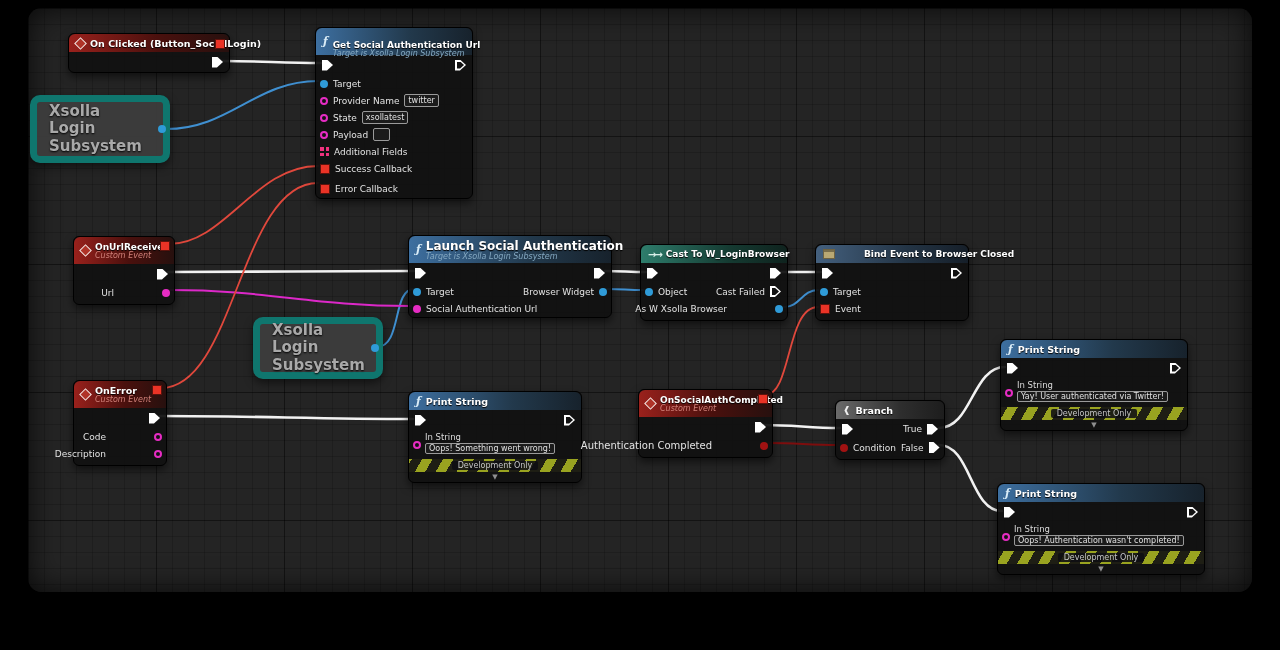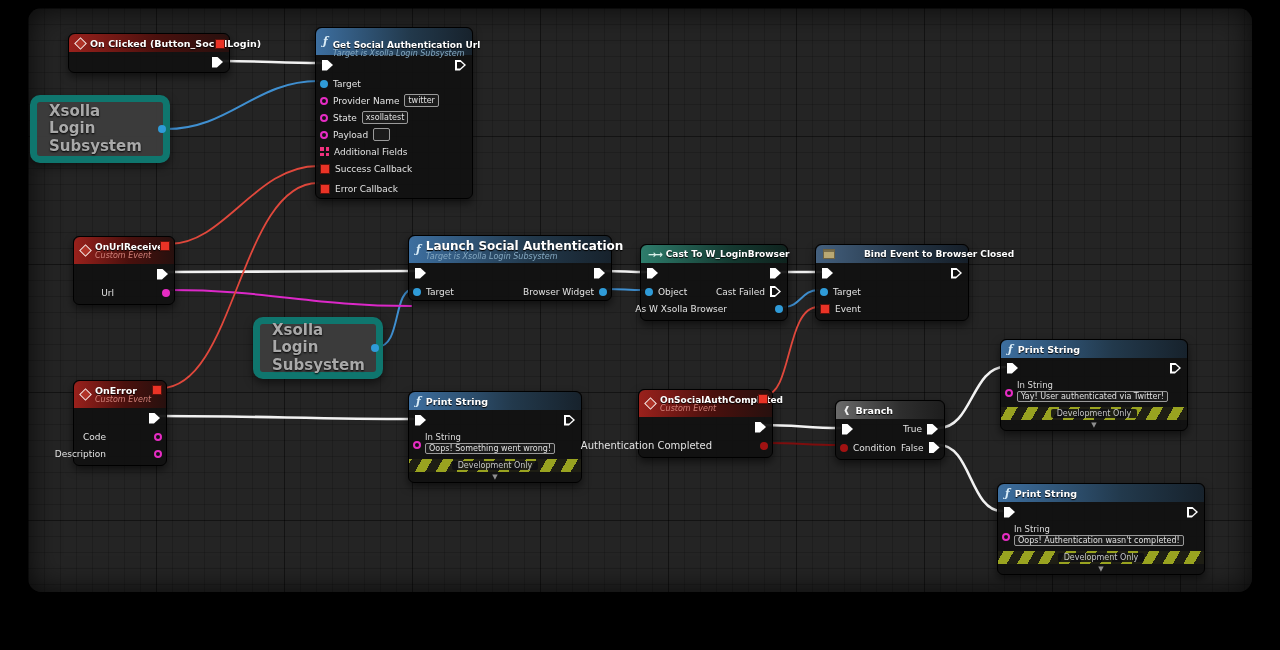--- a/index.html
+++ b/index.html
@@ -213,20 +213,24 @@
     <div class="row sb">
       <span class="grp in">
           <span class="pc f-blue"></span>
         <span class="pl">Target</span>
         </span>
       <span class="grp">
           <span class="pl">Browser Widget</span>
         <span class="pc f-blue" style="margin-right:-2px;"></span>
         </span>
     </div>
+    <div class="row in">
+        <span class="pc f-mag"></span>
+      <span class="pl">Social Authentication Url</span>
+      </div>
   </div>
 
   <div class="node" style="left:640px;top:244px;width:146px;">
     <div class="hdr h-cast">
       <span class="ic-cast">→→</span>
       <span class="tt" style="font-size:9px;">Cast To W_LoginBrowser</span>
     </div>
     <div class="row x sb">
       <span class="pexec"></span>
       <span class="pexec"></span>

